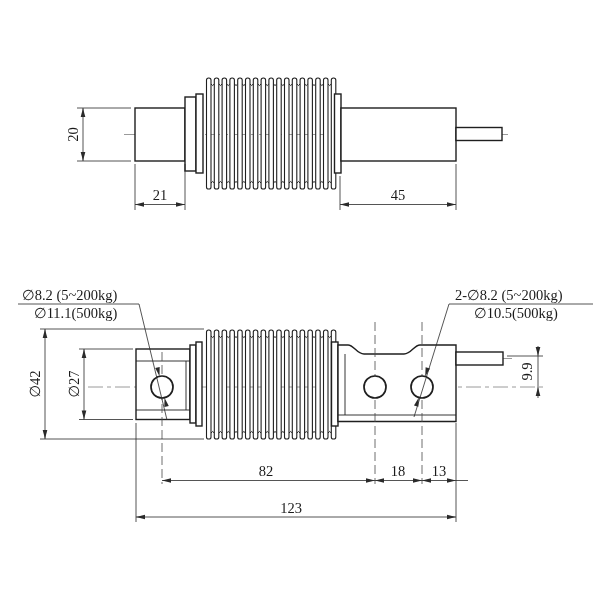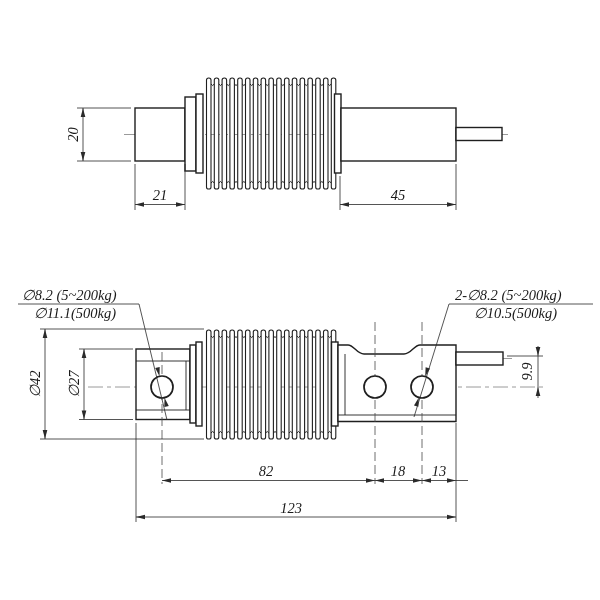--- a/index.html
+++ b/index.html
@@ -1,16 +1,16 @@
 <!DOCTYPE html>
 <html><head>
 <meta charset="utf-8">
 <style>
   html,body{margin:0;padding:0;background:#fff;}
-  #stage{width:600px;height:540px;background:var(--bg,#fff);position:relative;overflow:hidden;font-style:italic;}
+  #stage{width:600px;height:540px;background:var(--bg,#fff);position:relative;overflow:hidden;}
   svg{display:block;}
   svg text{fill:var(--txt,#1a1a1a);font-family:"Liberation Serif","DejaVu Serif",serif;font-size:14.5px;}
   .outline{stroke:var(--line,#1f1f1f);stroke-width:1.4;fill:#fff;}
   .thin{stroke:var(--line,#1f1f1f);stroke-width:0.9;fill:none;}
   .fin{stroke:var(--line,#1f1f1f);stroke-width:1.1;fill:#fff;}
   .valley{stroke:var(--line,#1f1f1f);stroke-width:1;fill:none;}
   .dim{stroke:#2a2a2a;stroke-width:0.8;fill:none;}
   .arw{fill:#2a2a2a;stroke:none;}
   .cl{stroke:var(--cl,#8f8f8f);stroke-width:0.9;fill:none;stroke-dasharray:15 4 4 4;}
   .hcl{stroke:#4a4a4a;stroke-width:0.8;fill:none;stroke-dasharray:9 4;}

